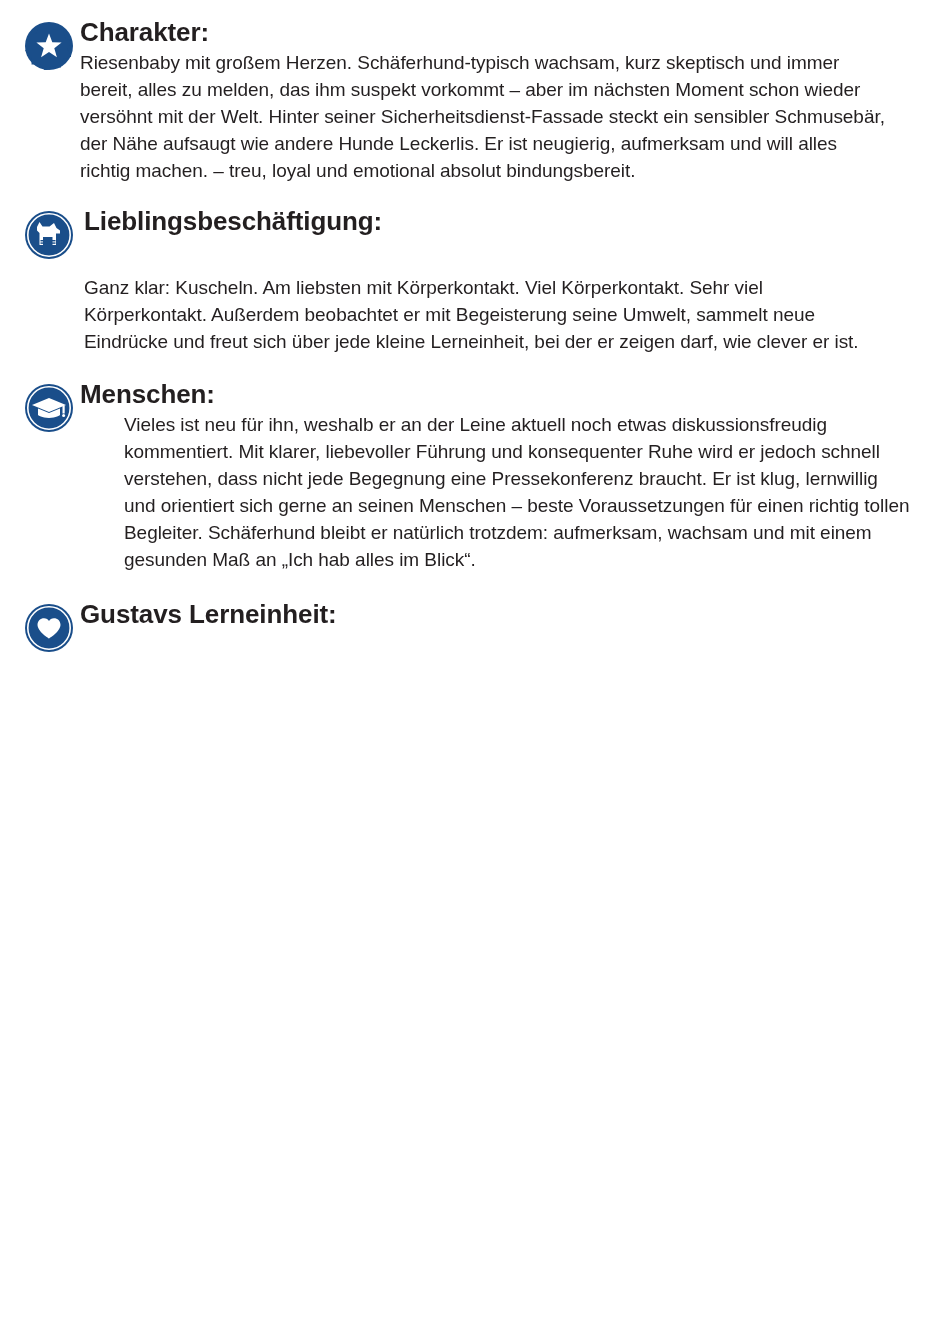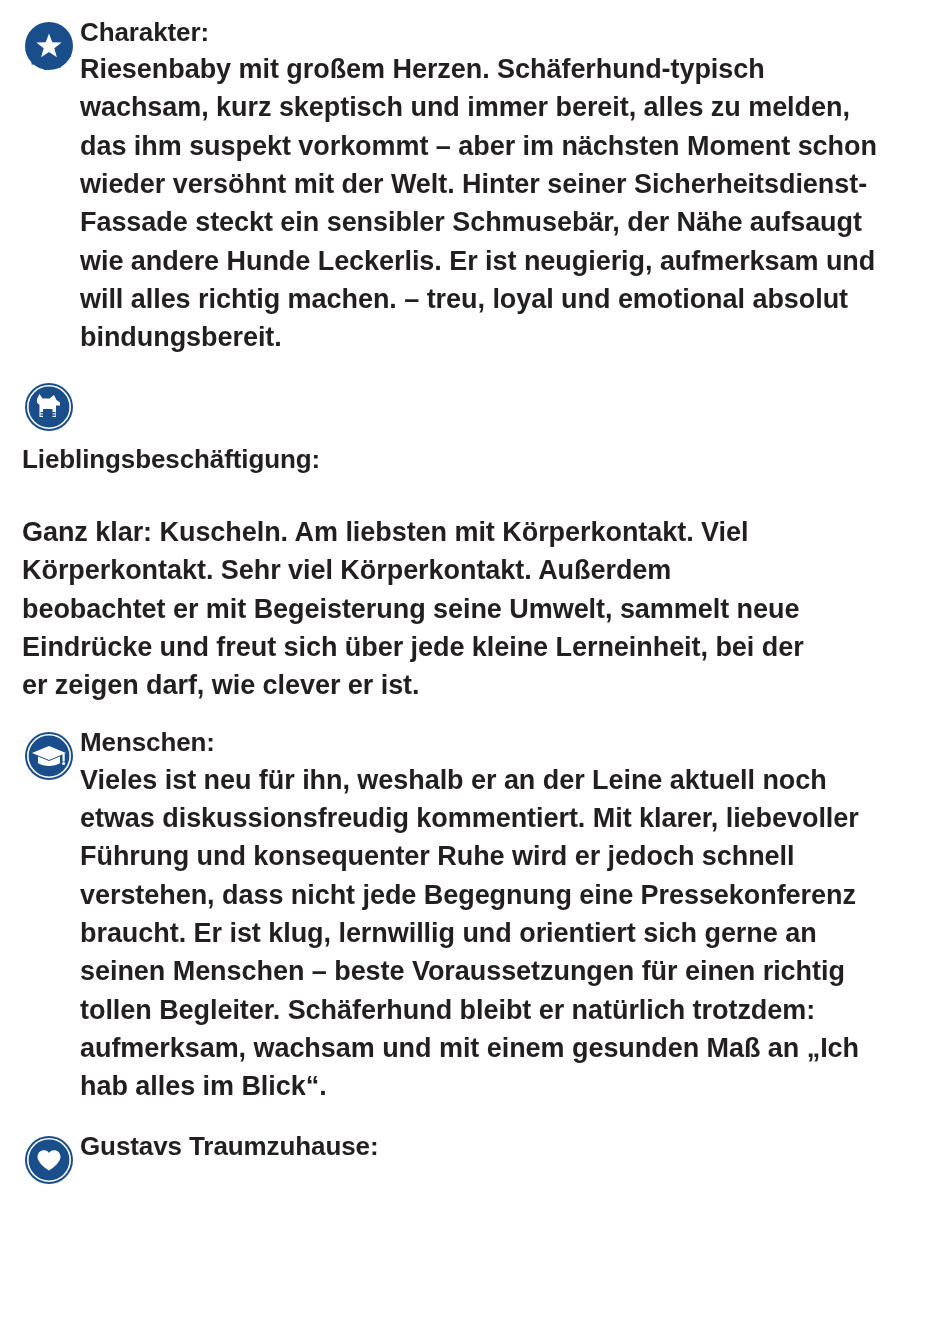--- a/index.html
+++ b/index.html
@@ -60,36 +60,35 @@
   .section-title {
     font-size: 26px;
     font-weight: bold;
     line-height: 1.12;
     margin: 0 0 3px 0;
     color: #231f20;
     letter-spacing: -0.1px;
   }
 
   .section-text {
-    font-size: 27px;
+    font-size: 19px;
     line-height: 1.42;
     margin: 0;
     color: #231f20;
     white-space: pre-line;
     letter-spacing: -0.05px;
-    font-weight: bold;
   }
 
   
   .section--charakter .section-text { max-width: 812px; }
-  .section--lieblings { margin-top: 22px; flex-direction: column; }
+  .section--lieblings { margin-top: 22px; }
   .section--lieblings .section-body { padding-left: 4px; }
   .section--lieblings .section-text { max-width: 790px; margin-top: 39px; }
   .section--erziehung { margin-top: 24px; }
-  .section--erziehung .section-text { max-width: 812px; }
+  .section--erziehung .section-text { max-width: 812px; margin-left: 44px; }
   .section--traum { margin-top: 26px; }
   .section--traum .section-text { max-width: 800px; }
 
   .section--traum .section-text + .section-text { margin-top: 2px; }
 </style>
 </head>
 <body>
 
 <div class="page">
 
@@ -149,17 +148,17 @@
     <div class="icon-wrap">
       <div class="icon-circle">
         <svg width="48" height="48" viewBox="0 0 48 48" aria-hidden="true">
           <circle cx="24" cy="24" r="23" fill="#1a4e8a"></circle>
           <circle cx="24" cy="24" r="21.2" fill="none" stroke="#ffffff" stroke-width="1.6"></circle>
           <path d="M24 34.5 C24 34.5 12.5 27.8 12.5 20.8 C12.5 16.9 15.5 14.2 19 14.2 C21.4 14.2 23.2 15.5 24 17 C24.8 15.5 26.6 14.2 29 14.2 C32.5 14.2 35.5 16.9 35.5 20.8 C35.5 27.8 24 34.5 24 34.5 Z" fill="#ffffff"></path>
         </svg>
       </div>
     </div>
     <div class="section-body">
-      <h2 class="section-title">Gustavs Traumzuhause:</h2>
+      <h2 class="section-title">Gustavs Lerneinheit:</h2>
     </div>
   </div>
 
 </div>
 
 </body></html>

